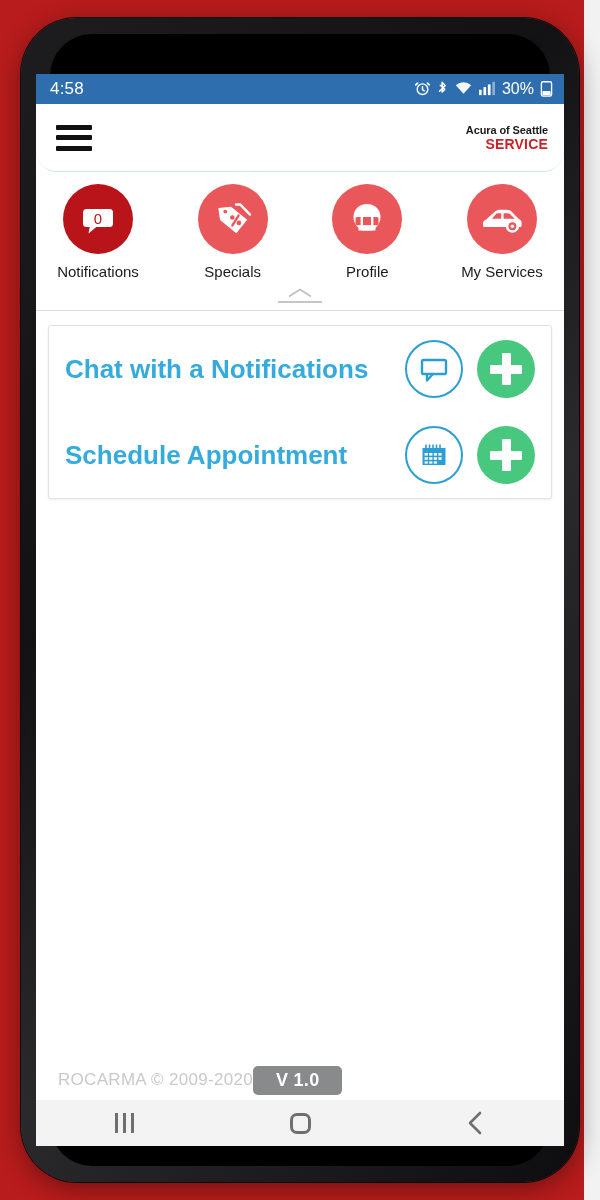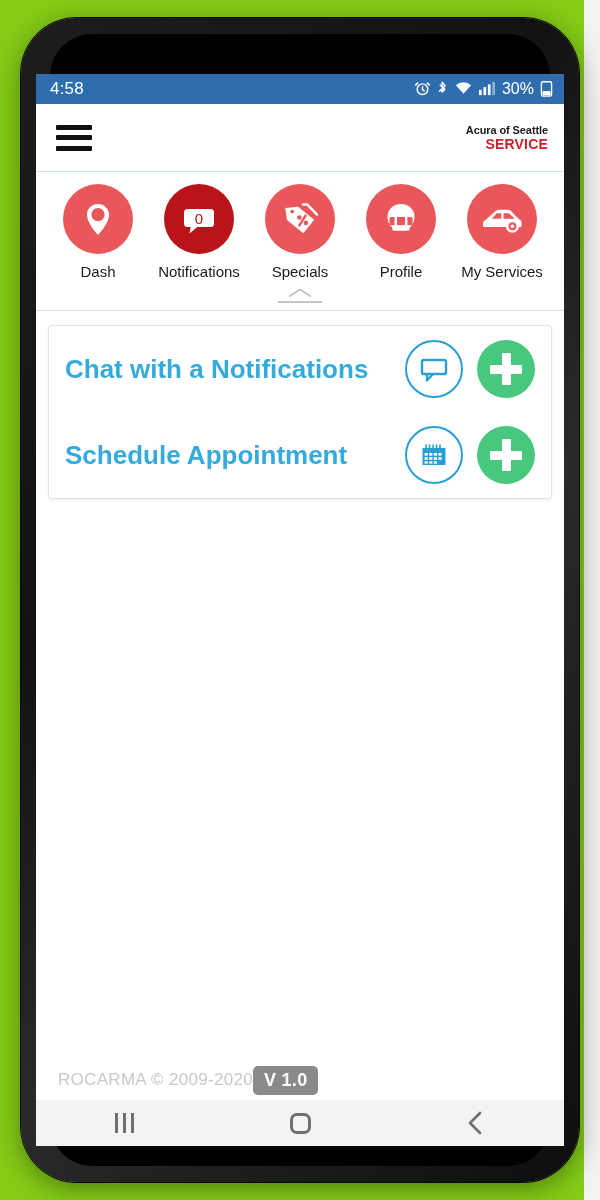--- a/index.html
+++ b/index.html
@@ -2,21 +2,21 @@
 <html><head>
 <meta charset="utf-8">
 <style>
   * { box-sizing: border-box; margin: 0; padding: 0; }
   html, body {
     width: 600px; height: 1200px;
     font-family: "Liberation Sans", sans-serif;
     background: #f2f2f2;
     overflow: hidden;
   }
-  #stage { position: relative; width: 584px; height: 1200px; background: #84cc16; }
+  #stage { position: relative; width: 584px; height: 1200px; background: #b91c1c; }
 
   
   .phone-shell {
     position: absolute; left: 21px; top: 18px;
     width: 558px; height: 1164px;
     border-radius: 56px;
     background: linear-gradient(130deg,#1d1d1f 0%, #121214 35%, #2a2a2d 60%, #0d0d0f 100%);
     box-shadow: 0 6px 26px rgba(0,0,0,.40), 0 0 0 1px #0a0a0b;
   }
   .phone-inner {
@@ -65,20 +65,21 @@
   .status-time { font-size: 17px; letter-spacing: .2px; }
   .status-icons { display: flex; gap: 5px; }
   .status-icons svg { display: block; }
   .batt-pct { font-size: 16px; margin-left: 1px; }
 
   
   .appbar {
     height: 68px; background: #fff; display: flex; align-items: center;
     justify-content: space-between; padding: 0 16px 0 20px;
     border-bottom: 1px solid #cfe7ea;
+    border-radius: 21px;
   }
   .hamburger { width: 36px; height: 26px; display: flex; flex-direction: column; justify-content: space-between; cursor: pointer; }
   .hamburger span { display: block; height: 5px; background: #111; border-radius: 1px; }
   .brand { text-align: right; line-height: 1; }
   .brand-top { font-size: 11px; font-weight: bold; color: #1a1a1a; letter-spacing: -.1px; }
   .brand-main { font-size: 14px; font-weight: bold; color: #cc2128; letter-spacing: .2px; margin-top: 1px; }
 
   
   .navrow-wrap { background: #fff; border-bottom: 1px solid #dcdcdc; padding: 12px 0 0; position: relative; }
   .navrow { display: flex; justify-content: space-between; padding: 0 14px; }
@@ -115,21 +116,21 @@
 
   
   .footer {
     position: absolute; left: 0; bottom: 46px; width: 100%;
     display: flex; align-items: center; justify-content: flex-start;
     padding: 0 16px 0 22px; height: 40px;
   }
   .copyright { font-size: 17px; color: #c9c9c9; letter-spacing: .3px; }
   .version-badge {
     background: #888a8c; color: #fff; font-size: 18px; font-weight: bold;
-    padding: 4px 11px; border-radius: 5px; letter-spacing: .3px;
+    padding: 4px 23px; border-radius: 5px; letter-spacing: .3px;
   }
 
   
   .navbar-sys {
     position: absolute; left: 0; bottom: 0; width: 100%; height: 46px;
     background: #f3f3f3; display: flex; align-items: center; justify-content: space-around;
   }
   .sys-btn { display: flex; align-items: center; justify-content: center; width: 90px; height: 46px; cursor: pointer; }
   .recents { display: flex; gap: 5px; }
   .recents i { display: block; width: 3px; height: 20px; background: #6f6f6f; }
@@ -196,30 +197,20 @@
       </div>
       <div class="brand">
         <div class="brand-top">Acura of Seattle</div>
         <div class="brand-main">SERVICE</div>
       </div>
     </div>
 
     <div class="navrow-wrap">
       <div class="navrow">
 
-        <div class="navitem">
-          <div class="nav-circle">
-            <svg width="40" height="40" viewBox="0 0 40 40">
-              <path d="M20 5c-6.1 0-11 4.8-11 10.8 0 7.9 9.4 18.4 10.3 19.4a1 1 0 0 0 1.5 0c.9-1 10.3-11.5 10.3-19.4C31 9.8 26.1 5 20 5z" fill="#fff"></path>
-              <circle cx="20" cy="15.6" r="6.6" fill="#e9575a"></circle>
-              <circle cx="20" cy="15.6" r="4.4" fill="#e9575a"></circle>
-            </svg>
-          </div>
-          <div class="nav-label">Dash</div>
-        </div>
 
         <div class="navitem">
           <div class="nav-circle dark">
             <svg width="42" height="42" viewBox="0 0 42 42">
               <rect x="6" y="11" width="30" height="18" rx="3.5" fill="#fff"></rect>
               <path d="M13 27l-1.5 8.5L20.5 28z" fill="#fff"></path>
               <text x="21" y="26" text-anchor="middle" font-family="Liberation Sans, sans-serif" font-size="15" fill="#b91419">0</text>
             </svg>
           </div>
           <div class="nav-label">Notifications</div>

